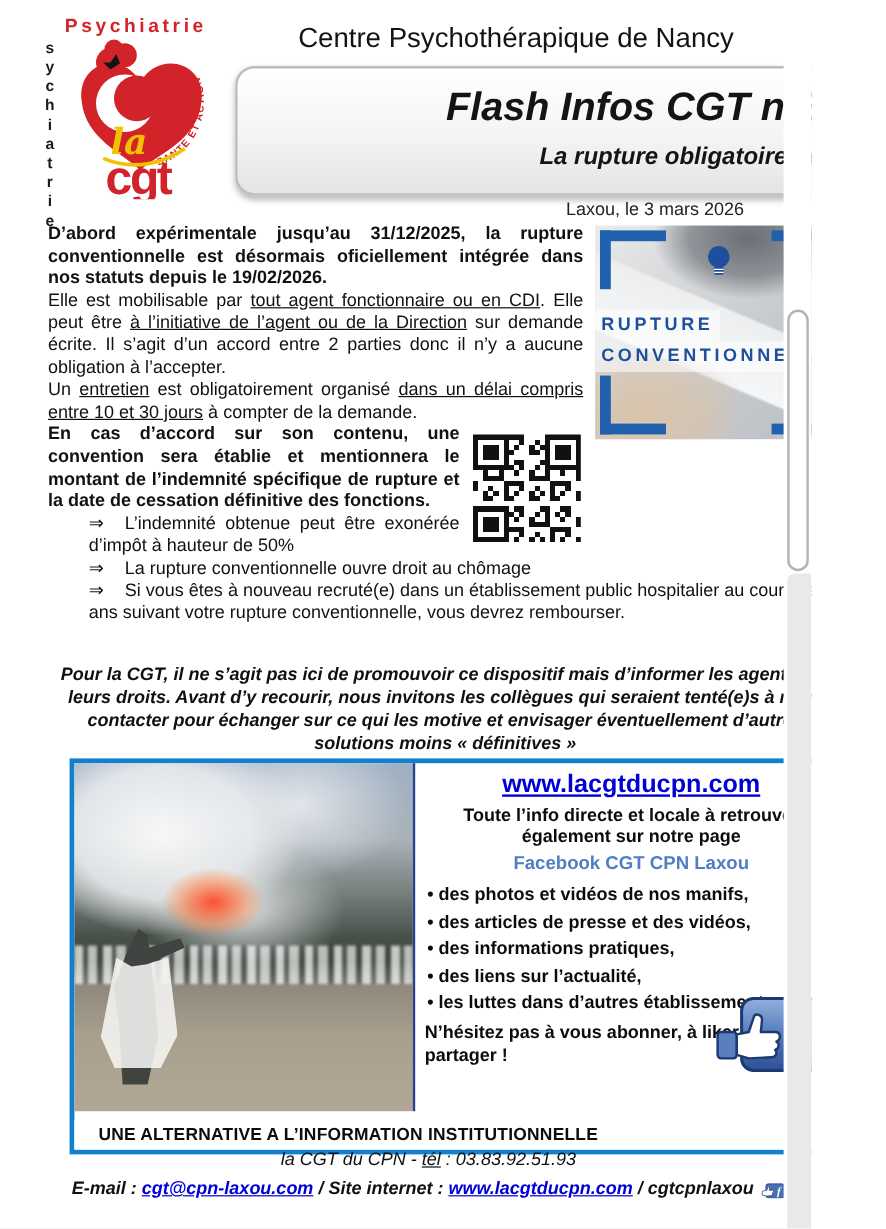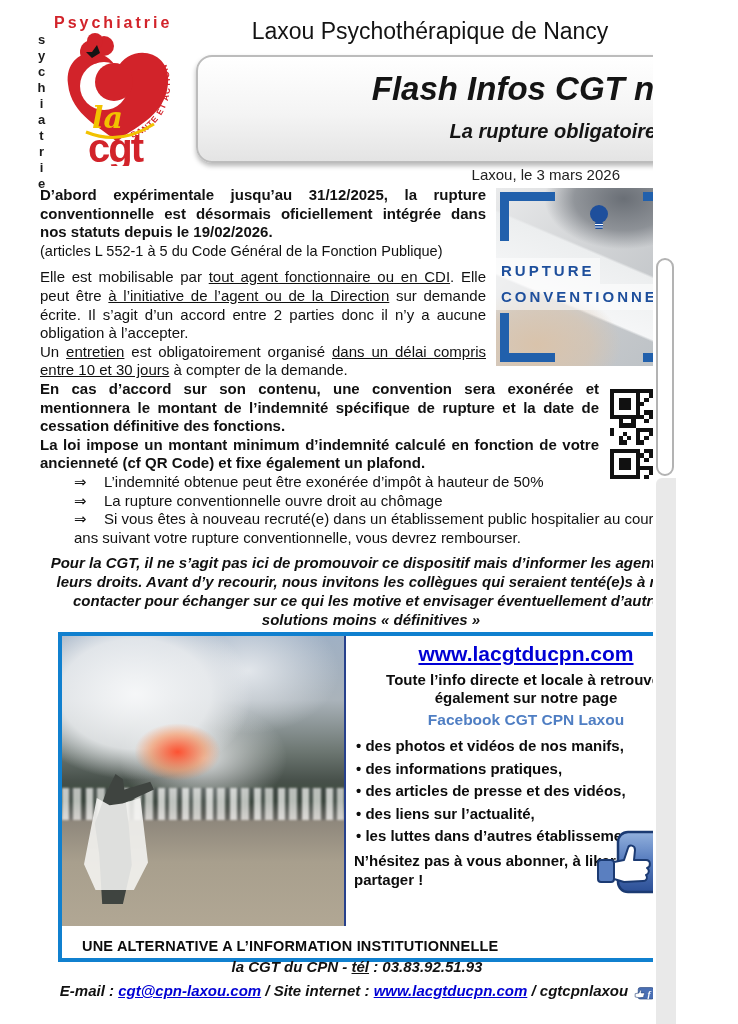--- a/index.html
+++ b/index.html
@@ -78,21 +78,21 @@
   .promo-intro{margin-top:5px;font-weight:bold;font-size:15px;line-height:18px;color:#0c0c0c;}
   .fb-page{margin-top:4px;font-weight:bold;font-size:15.5px;color:#4f7ec3;}
   .promo-bullets{margin:6px 0 0 2px;padding:0;list-style:none;text-align:left;}
   .promo-bullets li{font-weight:bold;font-size:15px;line-height:22.5px;color:#0c0c0c;}
   .promo-bullets li::before{content:"• ";}
   .promo-cta{margin-top:3px;text-align:left;font-weight:bold;font-size:15px;line-height:19px;color:#0c0c0c;}
   .like-icon{position:absolute;right:6px;bottom:30px;}
 
   
   .footer1{position:absolute;left:0;top:958px;width:714px;text-align:center;
-           font-weight:bold;font-style:italic;font-size:15px;}
+           font-weight:normal;font-style:italic;font-size:15px;}
   .footer2{position:absolute;left:0;top:982px;width:714px;text-align:center;
            font-weight:bold;font-style:italic;font-size:15px;}
   .footer2 a,.footer1 a{color:#0000d4;}
   a{cursor:pointer;}
   .link{color:#0000d4;text-decoration:underline;font-weight:bold;font-style:italic;}
   .fb-mini{vertical-align:-5px;margin-left:6px;}
 
   
   .gutter{position:absolute;right:0;top:0;bottom:0;width:23px;background:#ffffff;}
   .scroll-thumb{position:absolute;left:3px;right:2px;top:258px;height:218px;background:#ffffff;
@@ -123,21 +123,21 @@
         </defs>
       <text font-size="8.5" font-weight="bold" fill="#d2232a" letter-spacing="1">
         <textPath href="#arcp">SANTE ET ACTION SOCIALE</textPath>
       </text>
       <text x="44" y="102" font-size="30" font-style="italic" font-weight="bold" fill="#f2c200" font-family="'DejaVu Serif',serif">la</text>
       <path d="M38,106 Q72,120 106,98" stroke="#f2c200" stroke-width="3" fill="none"></path>
       <text x="40" y="136" font-size="40" font-weight="bold" fill="#d2232a" letter-spacing="-2">cgt</text>
     </svg>
   </div>
 
-  <div class="org-title">Laxou Psychothérapique de Nancy</div>
+  <div class="org-title">Centre Psychothérapique de Nancy</div>
 
   <div class="title-box">
     <div class="title-main">Flash Infos CGT n°36</div>
     <div class="title-sub">La rupture obligatoirement</div>
   </div>
 
   <div class="dateline">Laxou, le 3 mars 2026</div>
 
   <div class="content">
 
@@ -152,43 +152,41 @@
         <line x1="7" y1="20.5" x2="15" y2="20.5" stroke="#fff" stroke-width="1"></line>
         <line x1="7" y1="23" x2="15" y2="23" stroke="#fff" stroke-width="1"></line>
       </svg>
       <div class="photo-caption">
         <span>RUPTURE</span><br>
         <span>CONVENTIONNELLE</span>
       </div>
     </div>
 
     <p class="b">D’abord expérimentale jusqu’au 31/12/2025, la rupture conventionnelle est désormais oficiellement intégrée dans nos statuts depuis le 19/02/2026.</p>
-    <p class="note">(articles L 552-1 à 5 du Code Général de la Fonction Publique)</p>
 
     <p><span>Elle est mobilisable par </span><span class="u">tout agent fonctionnaire ou en CDI</span><span>. Elle peut être </span><span class="u">à l’initiative de l’agent ou de la Direction</span><span> sur demande écrite. Il s’agit d’un accord entre 2 parties donc il n’y a aucune obligation à l’accepter.</span></p>
 
     <p><span>Un </span><span class="u">entretien</span><span> est obligatoirement organisé </span><span class="u">dans un délai compris entre 10 et 30 jours</span><span> à compter de la demande.</span></p>
 
     <div class="qr-wrap">
       <svg id="qr-svg" width="90" height="90" viewBox="0 0 84 84" shape-rendering="crispEdges">
         <rect x="0" y="0" width="84" height="84" fill="#fff"></rect>
         <g fill="#111">
           <path d="M0,0h28v28h-28z M4,4v20h20v-20z" fill-rule="evenodd"></path>
           <rect x="8" y="8" width="12" height="12"></rect>
           <path d="M56,0h28v28h-28z M60,4v20h20v-20z" fill-rule="evenodd"></path>
           <rect x="64" y="8" width="12" height="12"></rect>
           <path d="M0,56h28v28h-28z M4,60v20h20v-20z" fill-rule="evenodd"></path>
           <rect x="8" y="64" width="12" height="12"></rect>
         </g>
       <path d="M28,0h4v4h-4zM32,0h4v4h-4zM36,0h4v4h-4zM36,4h4v4h-4zM48,4h4v4h-4zM32,8h4v4h-4zM44,8h4v4h-4zM52,8h4v4h-4zM28,12h4v4h-4zM44,12h4v4h-4zM48,12h4v4h-4zM32,20h4v4h-4zM36,20h4v4h-4zM52,20h4v4h-4zM28,24h4v4h-4zM36,24h4v4h-4zM48,24h4v4h-4zM8,28h4v4h-4zM20,28h4v4h-4zM32,28h4v4h-4zM44,28h4v4h-4zM56,28h4v4h-4zM68,28h4v4h-4zM80,28h4v4h-4zM8,32h4v4h-4zM12,32h4v4h-4zM16,32h4v4h-4zM20,32h4v4h-4zM44,32h4v4h-4zM48,32h4v4h-4zM52,32h4v4h-4zM56,32h4v4h-4zM80,32h4v4h-4zM0,36h4v4h-4zM24,36h4v4h-4zM28,36h4v4h-4zM32,36h4v4h-4zM36,36h4v4h-4zM60,36h4v4h-4zM64,36h4v4h-4zM68,36h4v4h-4zM72,36h4v4h-4zM0,40h4v4h-4zM12,40h4v4h-4zM24,40h4v4h-4zM36,40h4v4h-4zM48,40h4v4h-4zM60,40h4v4h-4zM72,40h4v4h-4zM8,44h4v4h-4zM16,44h4v4h-4zM24,44h4v4h-4zM32,44h4v4h-4zM44,44h4v4h-4zM52,44h4v4h-4zM60,44h4v4h-4zM68,44h4v4h-4zM80,44h4v4h-4zM8,48h4v4h-4zM12,48h4v4h-4zM24,48h4v4h-4zM28,48h4v4h-4zM44,48h4v4h-4zM48,48h4v4h-4zM60,48h4v4h-4zM64,48h4v4h-4zM80,48h4v4h-4zM32,56h4v4h-4zM36,56h4v4h-4zM52,56h4v4h-4zM56,56h4v4h-4zM68,56h4v4h-4zM72,56h4v4h-4zM28,60h4v4h-4zM36,60h4v4h-4zM48,60h4v4h-4zM56,60h4v4h-4zM64,60h4v4h-4zM72,60h4v4h-4zM32,64h4v4h-4zM44,64h4v4h-4zM56,64h4v4h-4zM68,64h4v4h-4zM80,64h4v4h-4zM44,68h4v4h-4zM48,68h4v4h-4zM52,68h4v4h-4zM56,68h4v4h-4zM80,68h4v4h-4zM28,72h4v4h-4zM32,72h4v4h-4zM36,72h4v4h-4zM60,72h4v4h-4zM64,72h4v4h-4zM68,72h4v4h-4zM72,72h4v4h-4zM36,76h4v4h-4zM48,76h4v4h-4zM60,76h4v4h-4zM72,76h4v4h-4zM32,80h4v4h-4zM44,80h4v4h-4zM52,80h4v4h-4zM60,80h4v4h-4zM68,80h4v4h-4zM80,80h4v4h-4z" fill="#111"></path>
         </svg>
     </div>
 
-    <p class="b">En cas d’accord sur son contenu, une convention sera exonérée et mentionnera le montant de l’indemnité spécifique de rupture et la date de cessation définitive des fonctions.</p>
-    <p class="b">La loi impose un montant minimum d’indemnité calculé en fonction de votre ancienneté (cf QR Code) et fixe également un plafond.</p>
+    <p class="b">En cas d’accord sur son contenu, une convention sera établie et mentionnera le montant de l’indemnité spécifique de rupture et la date de cessation définitive des fonctions.</p>
 
     <div class="arrow-item"><span class="arrow">⇒</span><span>L’indemnité obtenue peut être exonérée d’impôt à hauteur de 50%</span></div>
     <div class="arrow-item"><span class="arrow">⇒</span><span>La rupture conventionnelle ouvre droit au chômage</span></div>
     <div class="arrow-item"><span class="arrow">⇒</span><span>Si vous êtes à nouveau recruté(e) dans un établissement public hospitalier au cours des 6 ans suivant votre rupture conventionnelle, vous devrez rembourser.</span></div>
   </div>
 
   <div class="cgt-note">Pour la CGT, il ne s’agit pas ici de promouvoir ce dispositif mais d’informer les agents sur leurs droits. Avant d’y recourir, nous invitons les collègues qui seraient tenté(e)s à nous contacter pour échanger sur ce qui les motive et envisager éventuellement d’autres solutions moins « définitives »</div>
 
   <div class="promo-box">
     <div class="demo-photo">
@@ -197,22 +195,22 @@
       <div class="coat"></div>
     </div>
     <div class="banner">UNE ALTERNATIVE A L’INFORMATION INSTITUTIONNELLE</div>
 
     <div class="promo-content">
       <a class="www-link">www.lacgtducpn.com</a>
       <div class="promo-intro">Toute l’info directe et locale à retrouver également sur notre page</div>
       <div class="fb-page">Facebook CGT CPN Laxou</div>
       <ul class="promo-bullets">
         <li>des photos et vidéos de nos manifs,</li>
+        <li>des articles de presse et des vidéos,</li>
         <li>des informations pratiques,</li>
-        <li>des articles de presse et des vidéos,</li>
         <li>des liens sur l’actualité,</li>
         <li>les luttes dans d’autres établissements, ...</li>
       </ul>
       <div class="promo-cta">N’hésitez pas à vous abonner, à liker et à partager !</div>
       <svg class="like-icon" width="104" height="66" viewBox="0 0 104 66">
         <defs>
           <linearGradient id="fbg" x1="0" y1="0" x2="0" y2="1">
             <stop offset="0" stop-color="#93b1dd"></stop>
               <stop offset=".45" stop-color="#5a7fc0"></stop>
               <stop offset="1" stop-color="#2c4f96"></stop>

